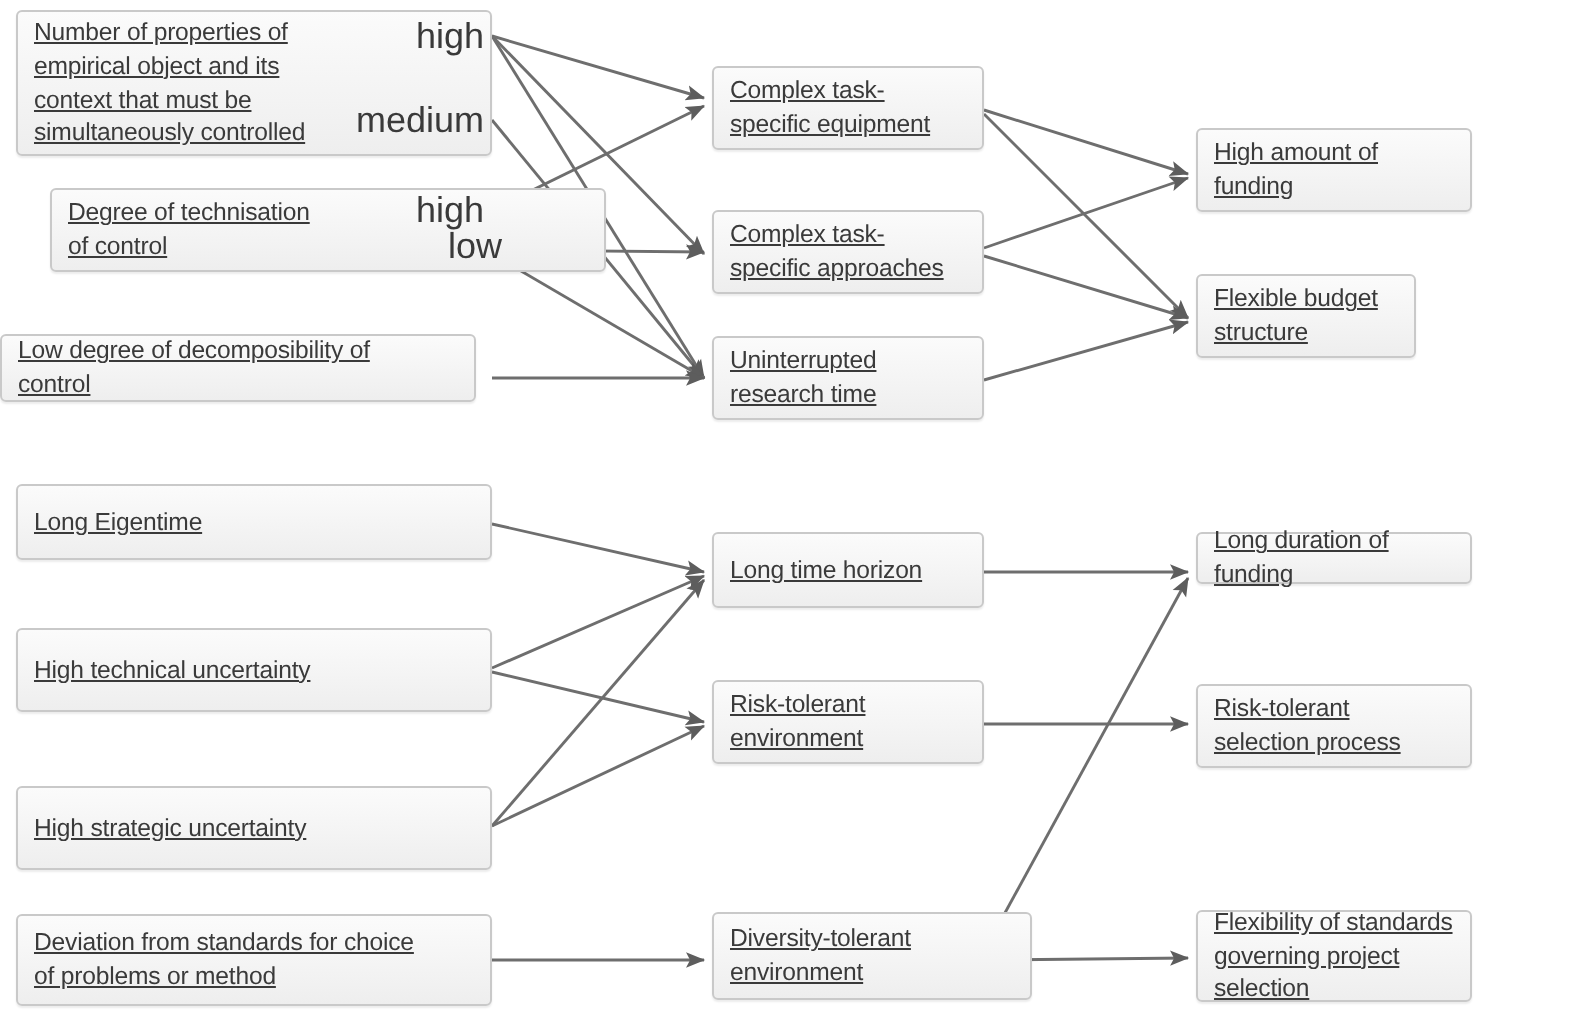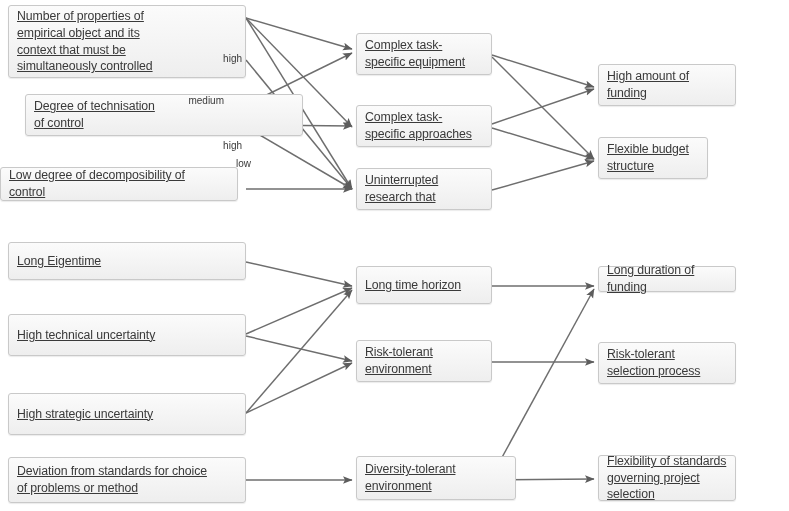--- a/index.html
+++ b/index.html
@@ -21,21 +21,21 @@
     padding:4px 8px;
   }
   .node .label{
     font-size:12.3px;line-height:16.6px;
     color:#3a3a3a;letter-spacing:-0.1px;
     white-space:pre-line;
     text-decoration:underline;
   }
   .tag{
     position:absolute;right:7px;
-    font-size:10px;line-height:16.6px;color:#3a3a3a;margin-top:41px;
+    font-size:18px;line-height:16.6px;color:#3a3a3a;
   }
 </style>
 </head>
 <body>
 
 <div id="diagram-root">
 
   <svg id="edges" viewBox="0 0 789 511" xmlns="http://www.w3.org/2000/svg">
     <defs>
       <marker id="arrowhead" markerWidth="7" markerHeight="7" refX="6.2" refY="3" orient="auto" markerUnits="strokeWidth">
@@ -87,21 +87,21 @@
       <div class="node" style="left: 356px; top: 33px; width: 136px; height: 42px;">
         <span class="label">Complex task-
 specific equipment</span>
       </div>
       <div class="node" style="left: 356px; top: 105px; width: 136px; height: 42px;">
         <span class="label">Complex task-
 specific approaches</span>
       </div>
       <div class="node" style="left: 356px; top: 168px; width: 136px; height: 42px;">
         <span class="label">Uninterrupted
-research that</span>
+research time</span>
       </div>
       <div class="node" style="left: 598px; top: 64px; width: 138px; height: 42px;">
         <span class="label">High amount of
 funding</span>
       </div>
       <div class="node" style="left: 598px; top: 137px; width: 110px; height: 42px;">
         <span class="label">Flexible budget
 structure</span>
       </div>
       <div class="node" style="left: 8px; top: 242px; width: 238px; height: 38px;">

